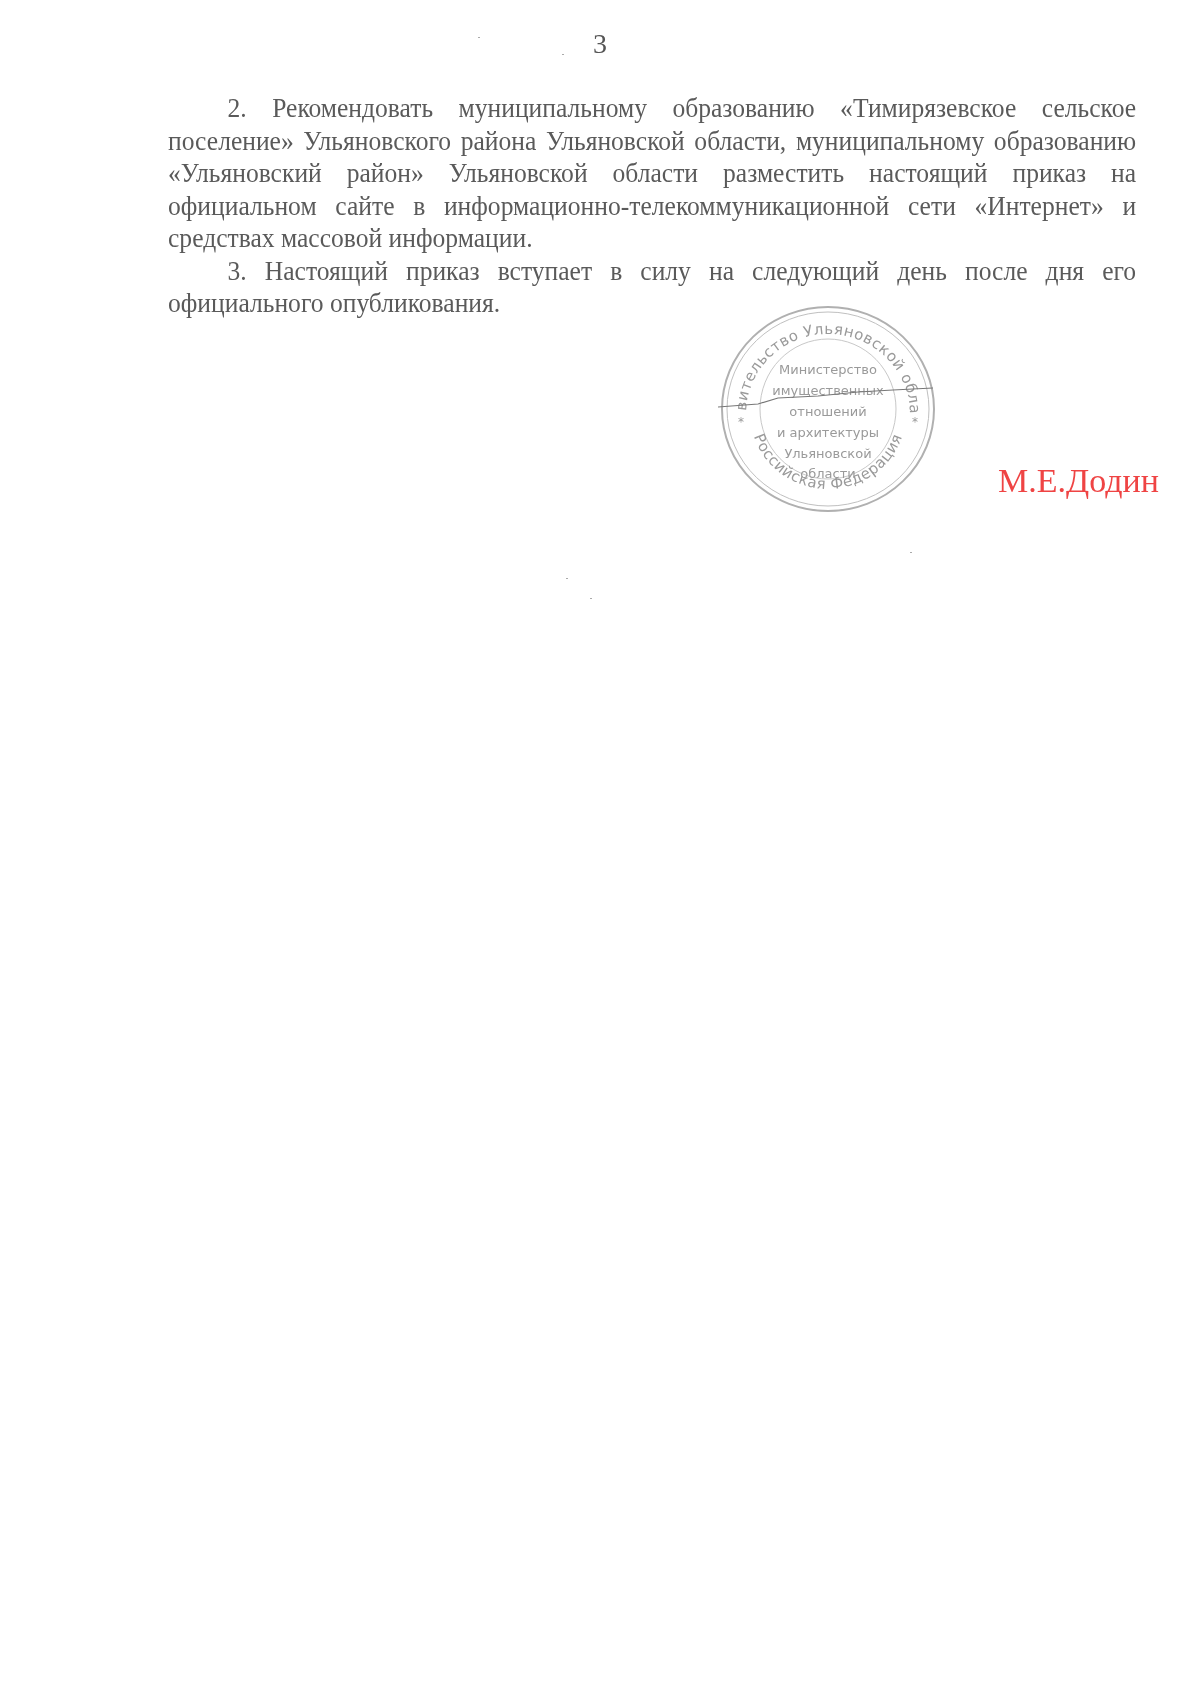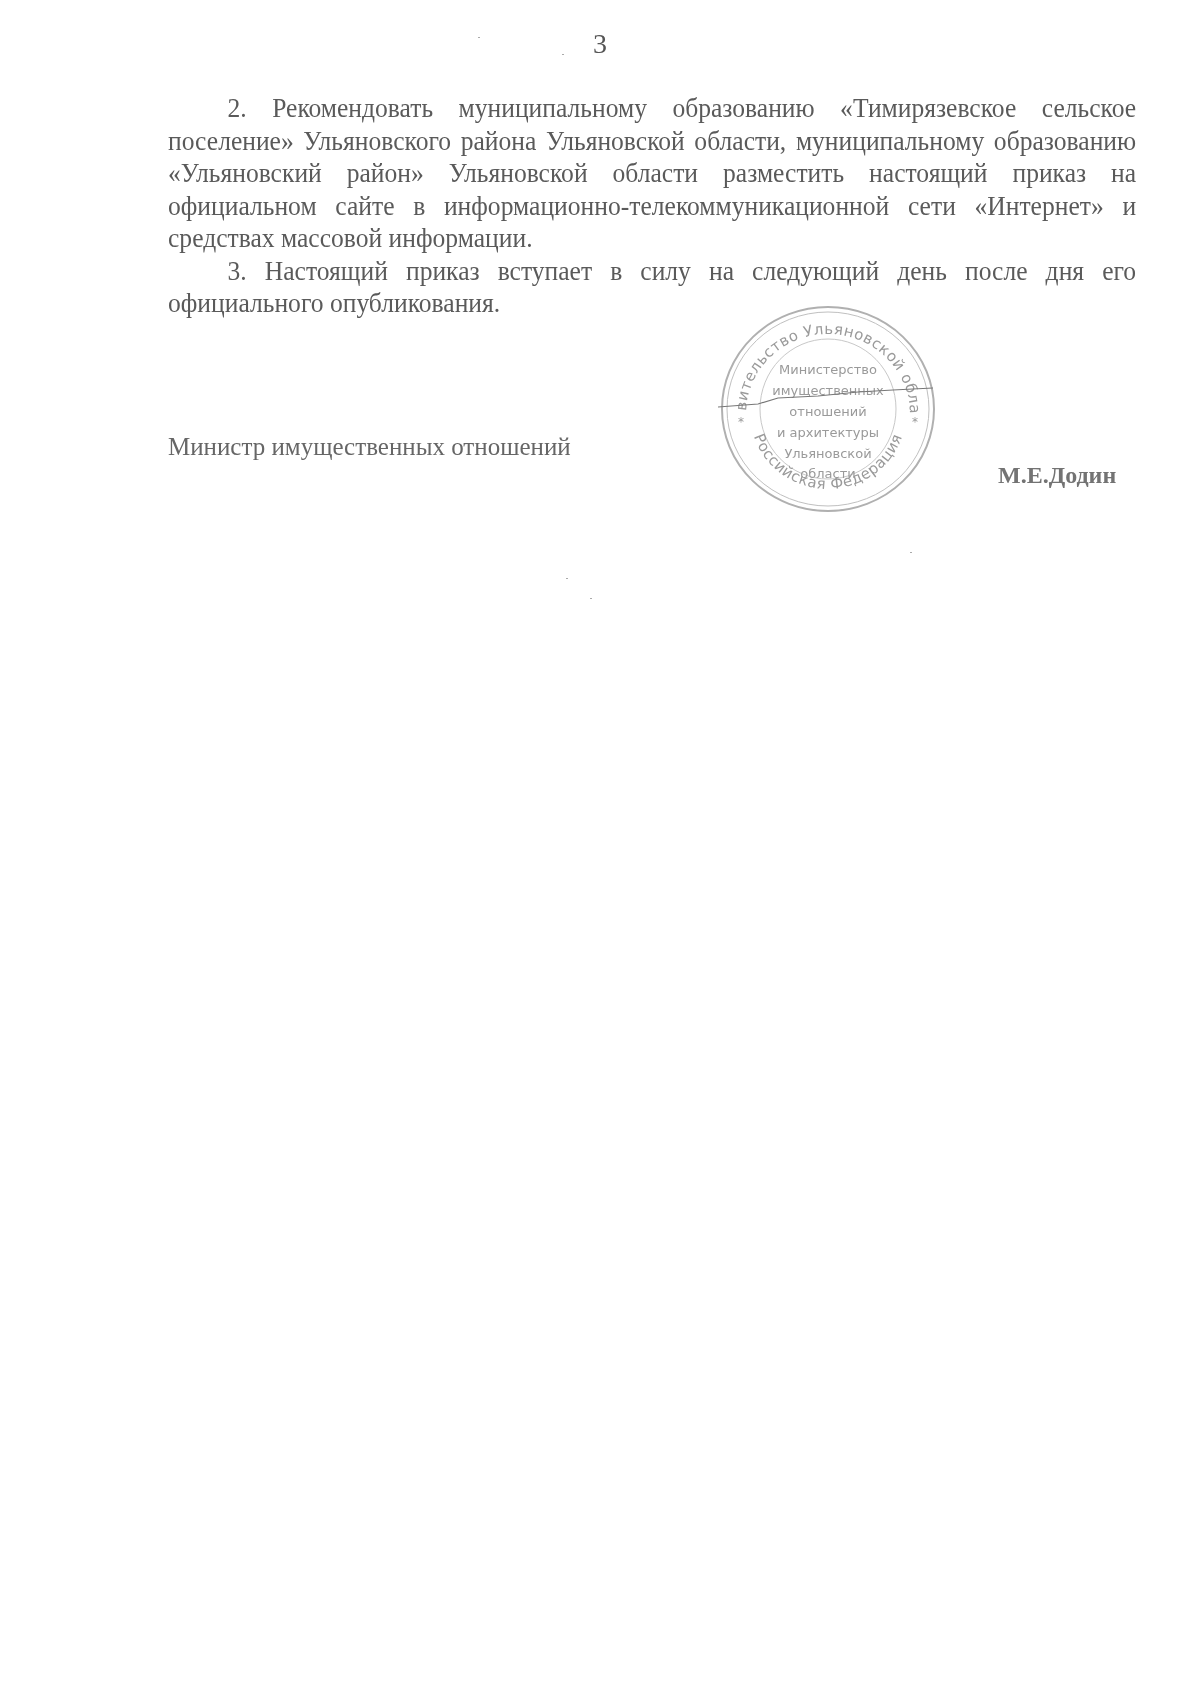--- a/index.html
+++ b/index.html
@@ -7,37 +7,36 @@
            font-family: "DejaVu Serif", "Liberation Serif", serif; color: #555; }
     .page-num { position: absolute; left: 0; width: 1200px; top: 28px; text-align: center;
                 font-size: 28px; font-family: "Liberation Serif", serif; color: #555; }
     .body-text { position: absolute; left: 168px; width: 968px; top: 92px;
                  font-family: "Liberation Serif", serif; font-size: 27.5px; line-height: 32.5px;
                  color: #5a5a5a; text-align: justify; transform: scaleX(0.93); transform-origin: left top; width: 1041px; }
     .body-text p { margin: 0; text-indent: 64px; }
     .sign-left { position: absolute; left: 168px; top: 430px; font-family: "Liberation Serif", serif;
                  font-size: 25px; line-height: 33px; color: #666; }
     .sign-right { position: absolute; left: 998px; top: 462px; font-family: "Liberation Serif", serif;
-                  font-size: 24px; color: #737373; font-weight: bold; }
+                  font-size: 34px; color: #ef4444; }
     .stamp { position: absolute; left: 718px; top: 302px; width: 220px; height: 214px; }
     .stamp svg text { font-family: "DejaVu Sans", "Liberation Sans", sans-serif; fill: #9a9a9a; }
     .speck { position: absolute; width: 2px; height: 1px; background: #aaa; }
   </style>
 </head>
 <body>
 
 <div class="page-num">3</div>
 
 <div class="body-text">
   <p>2. Рекомендовать муниципальному образованию «Тимирязевское сельское поселение» Ульяновского района Ульяновской области, муниципальному образованию «Ульяновский район» Ульяновской области разместить настоящий приказ на официальном сайте в информационно-телекоммуникационной сети «Интернет» и средствах массовой информации.</p>
   <p>3. Настоящий приказ вступает в силу на следующий день после дня его официального опубликования.</p>
 </div>
 
 <div class="sign-left">
-  <div>Министр имущественных отношений</div>
 </div>
 
 <div class="sign-right">М.Е.Додин</div>
 
 <div class="stamp">
   <svg width="220" height="214" viewBox="0 0 220 214">
     <defs>
       <path id="arcTop" d="M 28 112 A 82 80 0 0 1 192 112"></path>
       <path id="arcBottom" d="M 34 128 A 78 76 0 0 0 186 128"></path>
     </defs>

